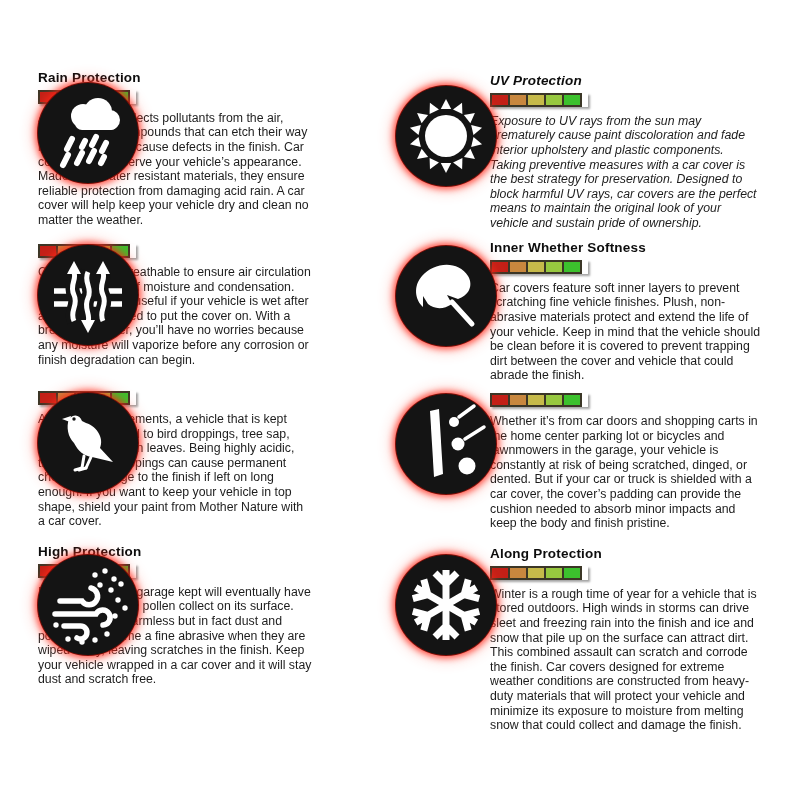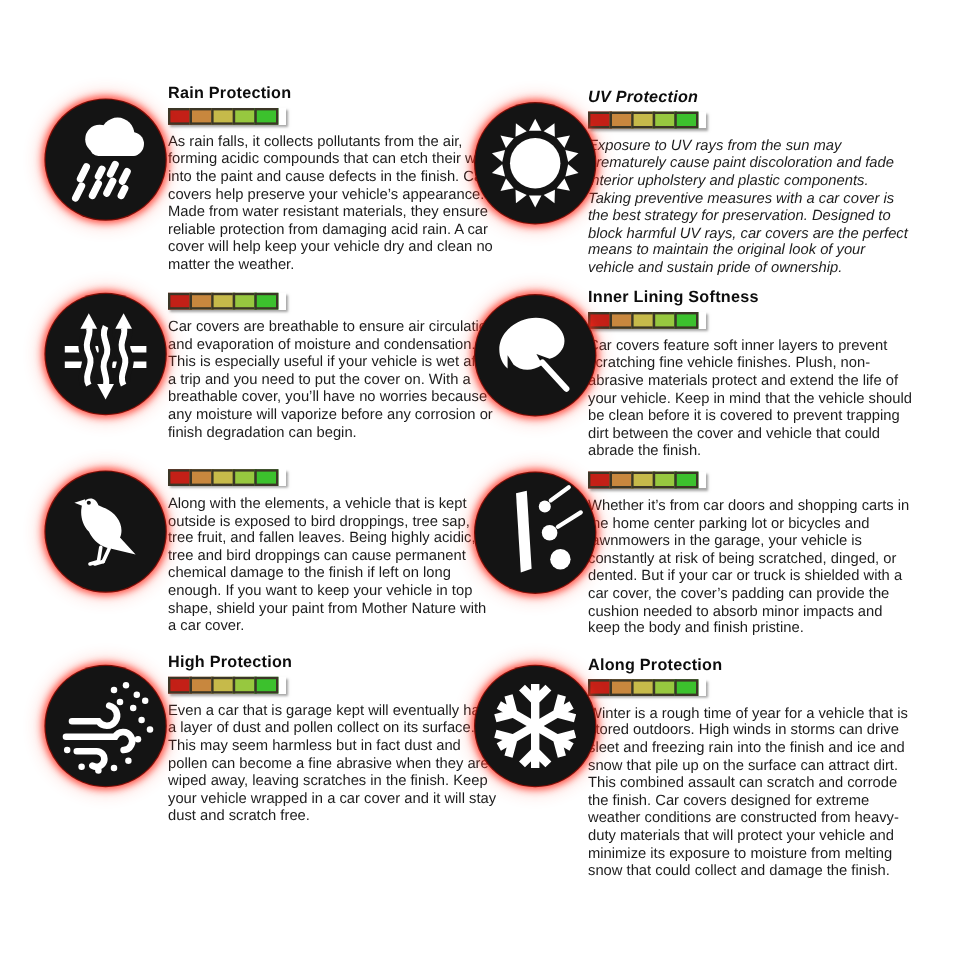--- a/index.html
+++ b/index.html
@@ -4,21 +4,21 @@
 <style>
   html,body{margin:0;padding:0;background:#ffffff;width:800px;height:800px;overflow:hidden;
     font-family:"Liberation Sans", sans-serif;}
   .canvas{position:relative;width:800px;height:800px;background:#fff;}
 
   .feature{position:absolute;width:380px;}
   .icon{position:absolute;left:0;width:100px;height:100px;border-radius:50%;background:#141414;
     box-shadow:0 0 0 1px #7e0d06, 0 0 6px 3px rgba(255,36,22,.75), 0 0 13px 6px rgba(255,70,45,.22);}
   .icon svg{display:block;width:100px;height:100px;}
 
-  .content{margin-left:102px;width:274px;}
+  .content{width:274px;}
   .content.r{margin-left:94px;width:272px;}
   .title{margin:0;font-size:13.5px;font-weight:bold;color:#0d0d0d;letter-spacing:.2px;line-height:1.1;}
   .meter{display:flex;width:98px;margin-top:4px;box-shadow:2px 2px 2px rgba(90,90,90,.55);}
   .seg{width:20px;height:14px;border:2px solid #3b3626;box-sizing:border-box;}
   .seg + .seg{margin-left:-2px;}
   .desc{margin:7px 0 0 0;font-size:12.3px;line-height:14.6px;color:#1d1d1d;}
 </style>
 </head>
 <body>
 
@@ -130,21 +130,21 @@
   </div>
 
   <div class="feature" style="left:396px;top:241px;">
     <div class="icon" style="top:5px;">
       <svg viewBox="0 0 100 100">
         <path fill="#fff" d="M26 30 C38 16 62 14 72 30 C78 40 72 50 62 53 L51 49 L56 58 C47 64 38 63 32 58 L27 50 L27 61 C19 54 17 40 26 30 Z"></path>
         <path stroke="#fff" stroke-width="5" stroke-linecap="round" d="M56 56 L76 78" fill="none"></path>
       </svg>
     </div>
     <div class="content r">
-      <h3 class="title">Inner Lining Softness</h3>
+      <h3 class="title">Inner Whether Softness</h3>
       <div class="meter">
         <div class="seg" style="background: rgb(195, 32, 23); border-color: rgb(59, 54, 38);"></div>
           <div class="seg" style="background: rgb(200, 135, 62); border-color: rgb(59, 54, 38);"></div>
           <div class="seg" style="background: rgb(198, 186, 74); border-color: rgb(59, 54, 38);"></div>
           <div class="seg" style="background: rgb(151, 200, 63); border-color: rgb(59, 54, 38);"></div>
           <div class="seg" style="background: rgb(60, 193, 45); border-color: rgb(59, 54, 38);"></div>
       </div>
       <p class="desc">Car covers feature soft inner layers to prevent scratching fine vehicle finishes. Plush, non-abrasive materials protect and extend the life of your vehicle. Keep in mind that the vehicle should be clean before it is covered to prevent trapping dirt between the cover and vehicle that could abrade the finish.</p>
     </div>
   </div>

